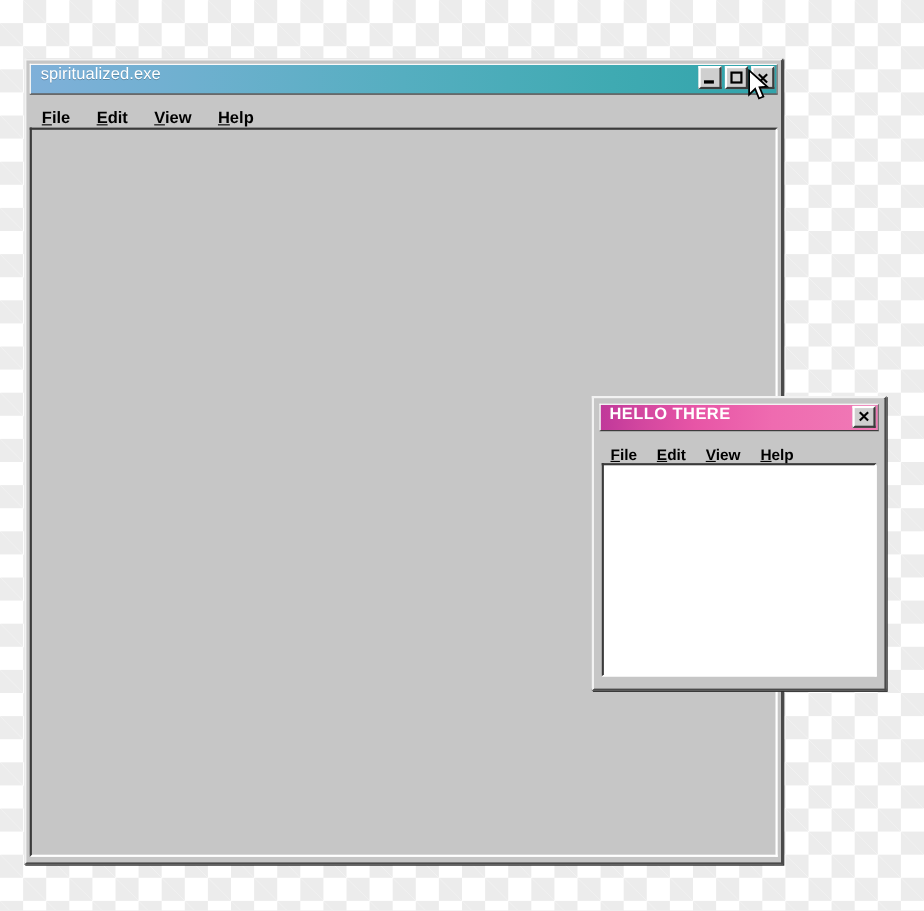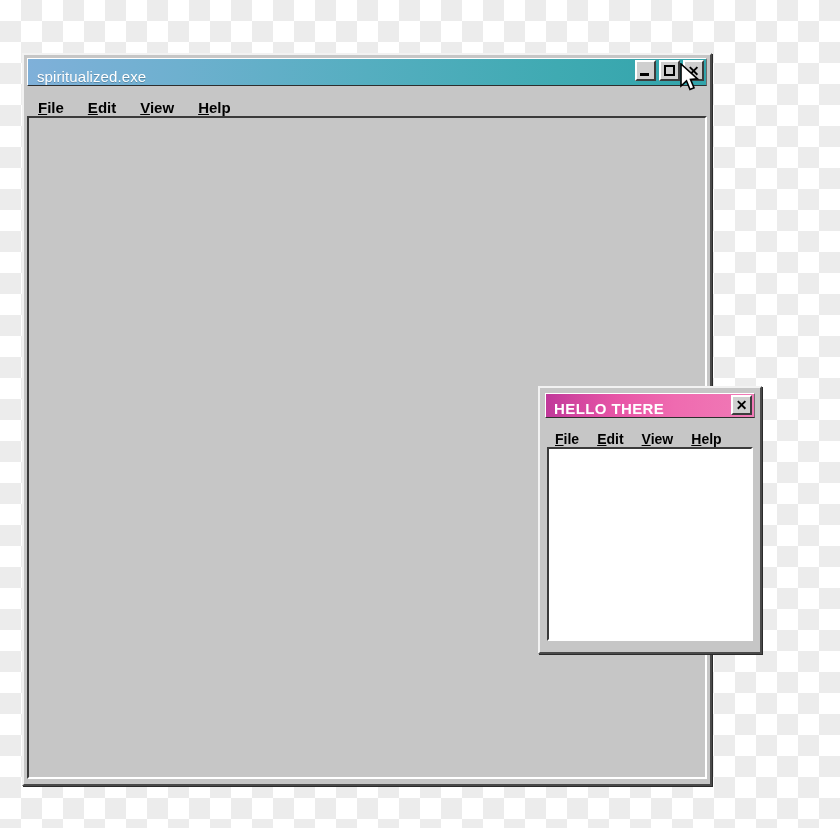--- a/index.html
+++ b/index.html
@@ -31,21 +31,21 @@
     border-top: 2px solid #f2f2f2;
     border-left: 2px solid #f2f2f2;
     border-right: 2px solid #4a4a4a;
     border-bottom: 2px solid #4a4a4a;
     box-shadow: 1px 1px 0 0 #2b2b2b;
   }
 
   .titlebar {
     position: relative;
     display: flex;
-    align-items: flex-end;
+    align-items: flex-start;
     box-sizing: border-box;
     border-top: 1px solid #ffffff;
     border-left: 1px solid #ffffff;
     border-right: 1px solid #6e6e6e;
     border-bottom: 1px solid #2e2e2e;
   }
 
   .title-text {
     color: #ffffff;
     white-space: nowrap;
@@ -148,22 +148,22 @@
   }
 
   #main-window .client-area {
     height: calc(100% - 28px - 30px - 2px);
     background: transparent;
   }
 
   
   #dialog-window {
     left: 538px;
-    top: 386px;
-    width: 224px;
+    top: 360px;
+    width: 268px;
     height: 268px;
     padding: 5px;
     z-index: 10;
   }
 
   #dialog-window .titlebar {
     height: 25px;
     padding-left: 8px;
     background: linear-gradient(to right,
                 #c0389a 0%,

